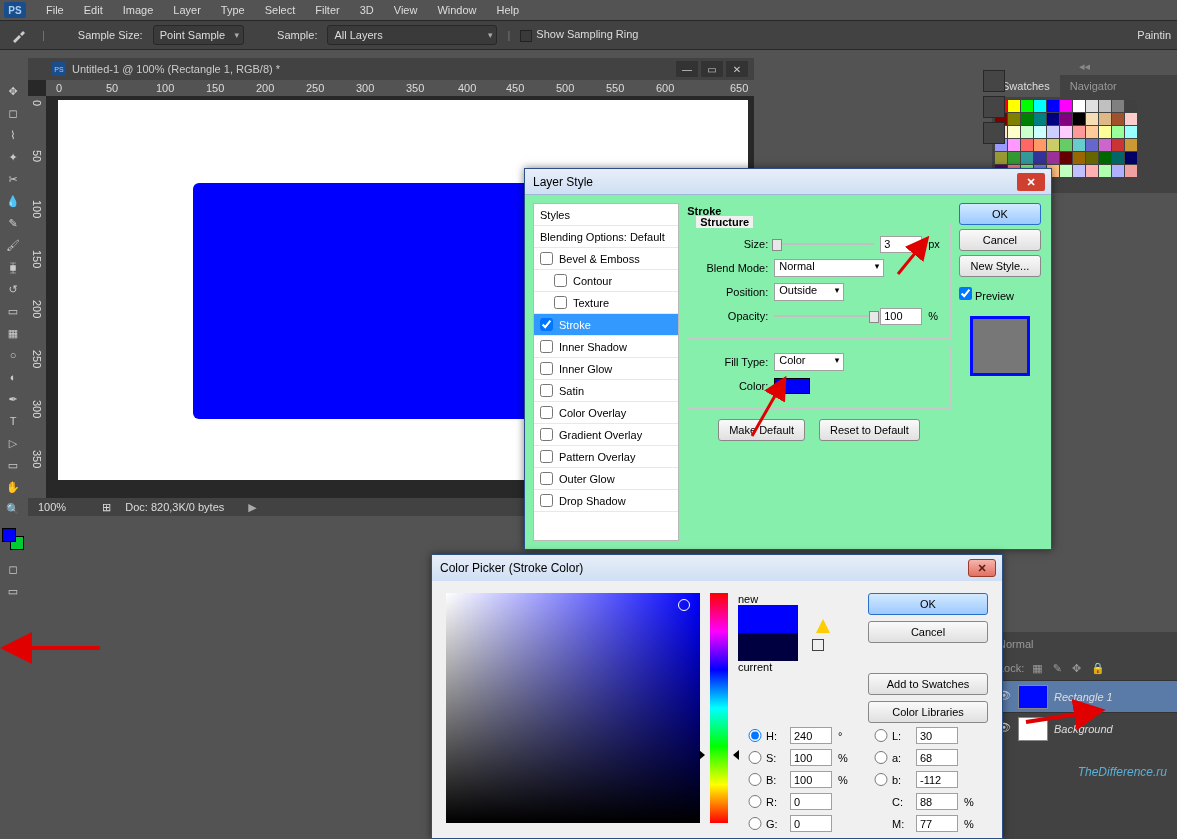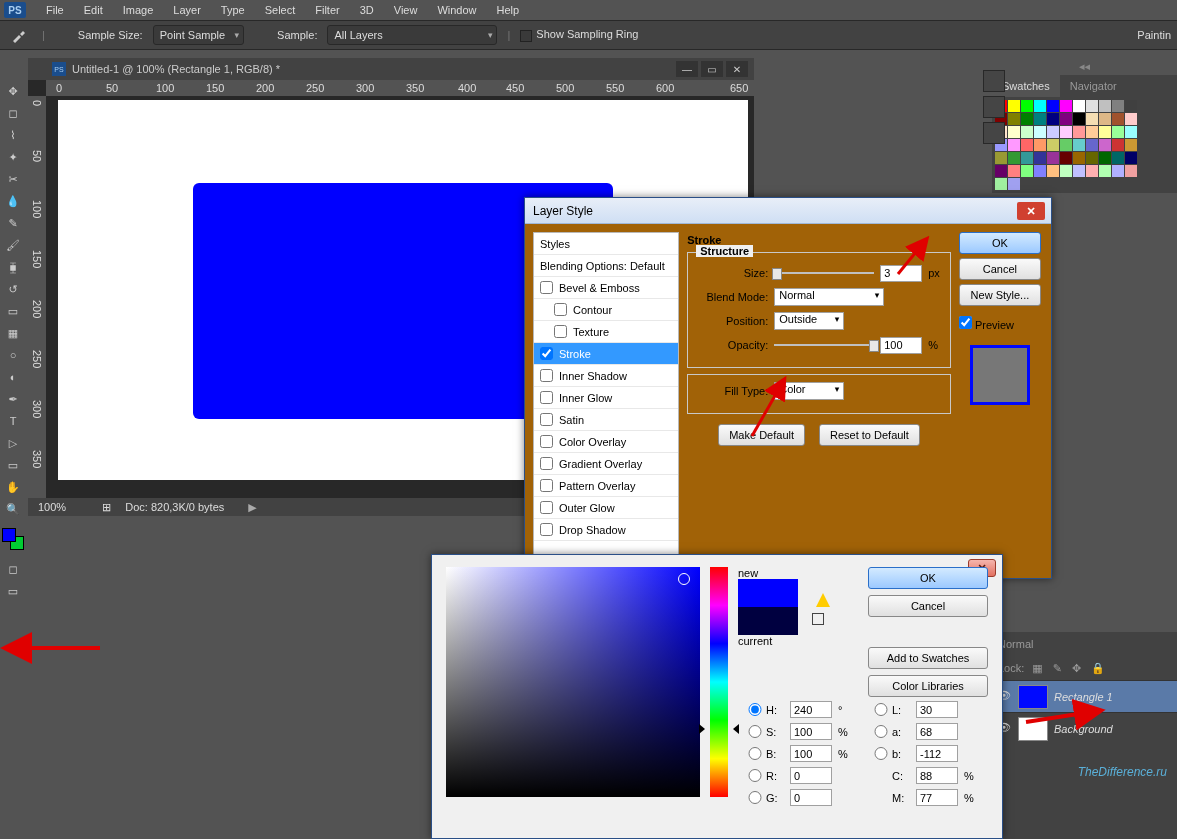--- a/index.html
+++ b/index.html
@@ -62,21 +62,21 @@
 .lthumb{ width:30px;height:24px; border:1px solid #888; background:#fff; position:relative;}
 .lthumb.blue{ background:#0009ff;}
 .lname{ color:#ddd; font-style:italic;}
 .layers-panel .selected{ background:#5a7aa8;}
 .layers-panel .toprow{ height:24px; font-size:10px; color:#999; display:flex; align-items:center; padding:0 6px; gap:8px;}
 .layers-panel .icons-row{ display:flex; gap:10px; padding:3px 6px; color:#999;}
 
 .watermark{ position:absolute; right:10px; bottom:60px; color:#5ab0d9; font-size:12px; font-style:italic;}
 
 
-.layerstyle { position:absolute; left:524px; top:168px; width:528px; height:382px; background:#a16207; border:1px solid #2a4f87; color:#000; font-family:Tahoma; box-shadow:0 0 8px rgba(0,0,0,0.5);margin-top:29px;}
+.layerstyle { position:absolute; left:524px; top:168px; width:528px; height:382px; background:#86efac; border:1px solid #2a4f87; color:#000; font-family:Tahoma; box-shadow:0 0 8px rgba(0,0,0,0.5);}
 .ls-title{ background:linear-gradient(#e8eef8,#cfdff4); height:26px; display:flex; align-items:center; padding:0 8px; font-size:12px; border-bottom:1px solid #a0b8d8;}
 .ls-close{ position:absolute; right:6px; top:4px; width:28px; height:18px; background:#d04030; color:#fff; border-radius:2px; display:flex; align-items:center; justify-content:center; font-weight:bold; cursor:pointer;}
 .ls-body{ display:flex; height:calc(100% - 26px);}
 .ls-sidebar{ width:160px; border:1px solid #b8b8b8; margin:8px 0 8px 8px; background:#fff;}
 .ls-sb-row{ height:22px; display:flex; align-items:center; padding:0 6px; border-bottom:1px solid #e8e8e8; cursor:pointer;}
 .ls-sb-row.header{ font-weight:normal;}
 .ls-sb-row.selected{ background:#3399ff; color:#fff;}
 .ls-sb-row input[type=checkbox]{ margin-right:6px;}
 .ls-main{ flex:1; padding:10px 8px; display:flex; flex-direction:column; gap:6px;}
 .fieldset{ border:1px solid #c8c8c8; padding:8px 10px 10px; position:relative;}
@@ -437,37 +437,42 @@
             </div>
           <input class="win-input" value="100" style="">
           <span>%</span>
         </div>
       </div>
       <div class="fieldset">
         <div class="formrow" style="margin-top:-4px">
           <div class="flabel">Fill Type:</div>
           <div class="win-select">Color</div>
         </div>
+        <div class="formrow">
+          <div class="flabel">Color:</div>
+          <div class="color-swatch-btn" style="background:#0000ff"></div>
+        </div>
       </div>
       <div class="bottom-btns">
         <div class="win-btn">Make Default</div>
         <div class="win-btn">Reset to Default</div>
       </div>
     </div>
     <div class="ls-right">
       <div class="win-btn primary">OK</div>
       <div class="win-btn">Cancel</div>
       <div class="win-btn">New Style...</div>
       <label style="margin-top:6px"><input type="checkbox" checked="" style=""> <span>Preview</span></label>
       <div class="preview-box"></div>
     </div>
   </div>
 </div>
 
 <div class="colorpicker">
+  <div class="cp-title">Color Picker (Stroke Color)</div>
   <div class="cp-close">✕</div>
   <div class="cp-body">
     <div class="cp-field">
       <div class="cp-field-overlay"></div>
       <div class="cp-cursor"></div>
     </div>
     <div class="hue-bar">
       <div class="hue-ptr" style="top:66%"></div>
     </div>
     <div class="color-compare">

